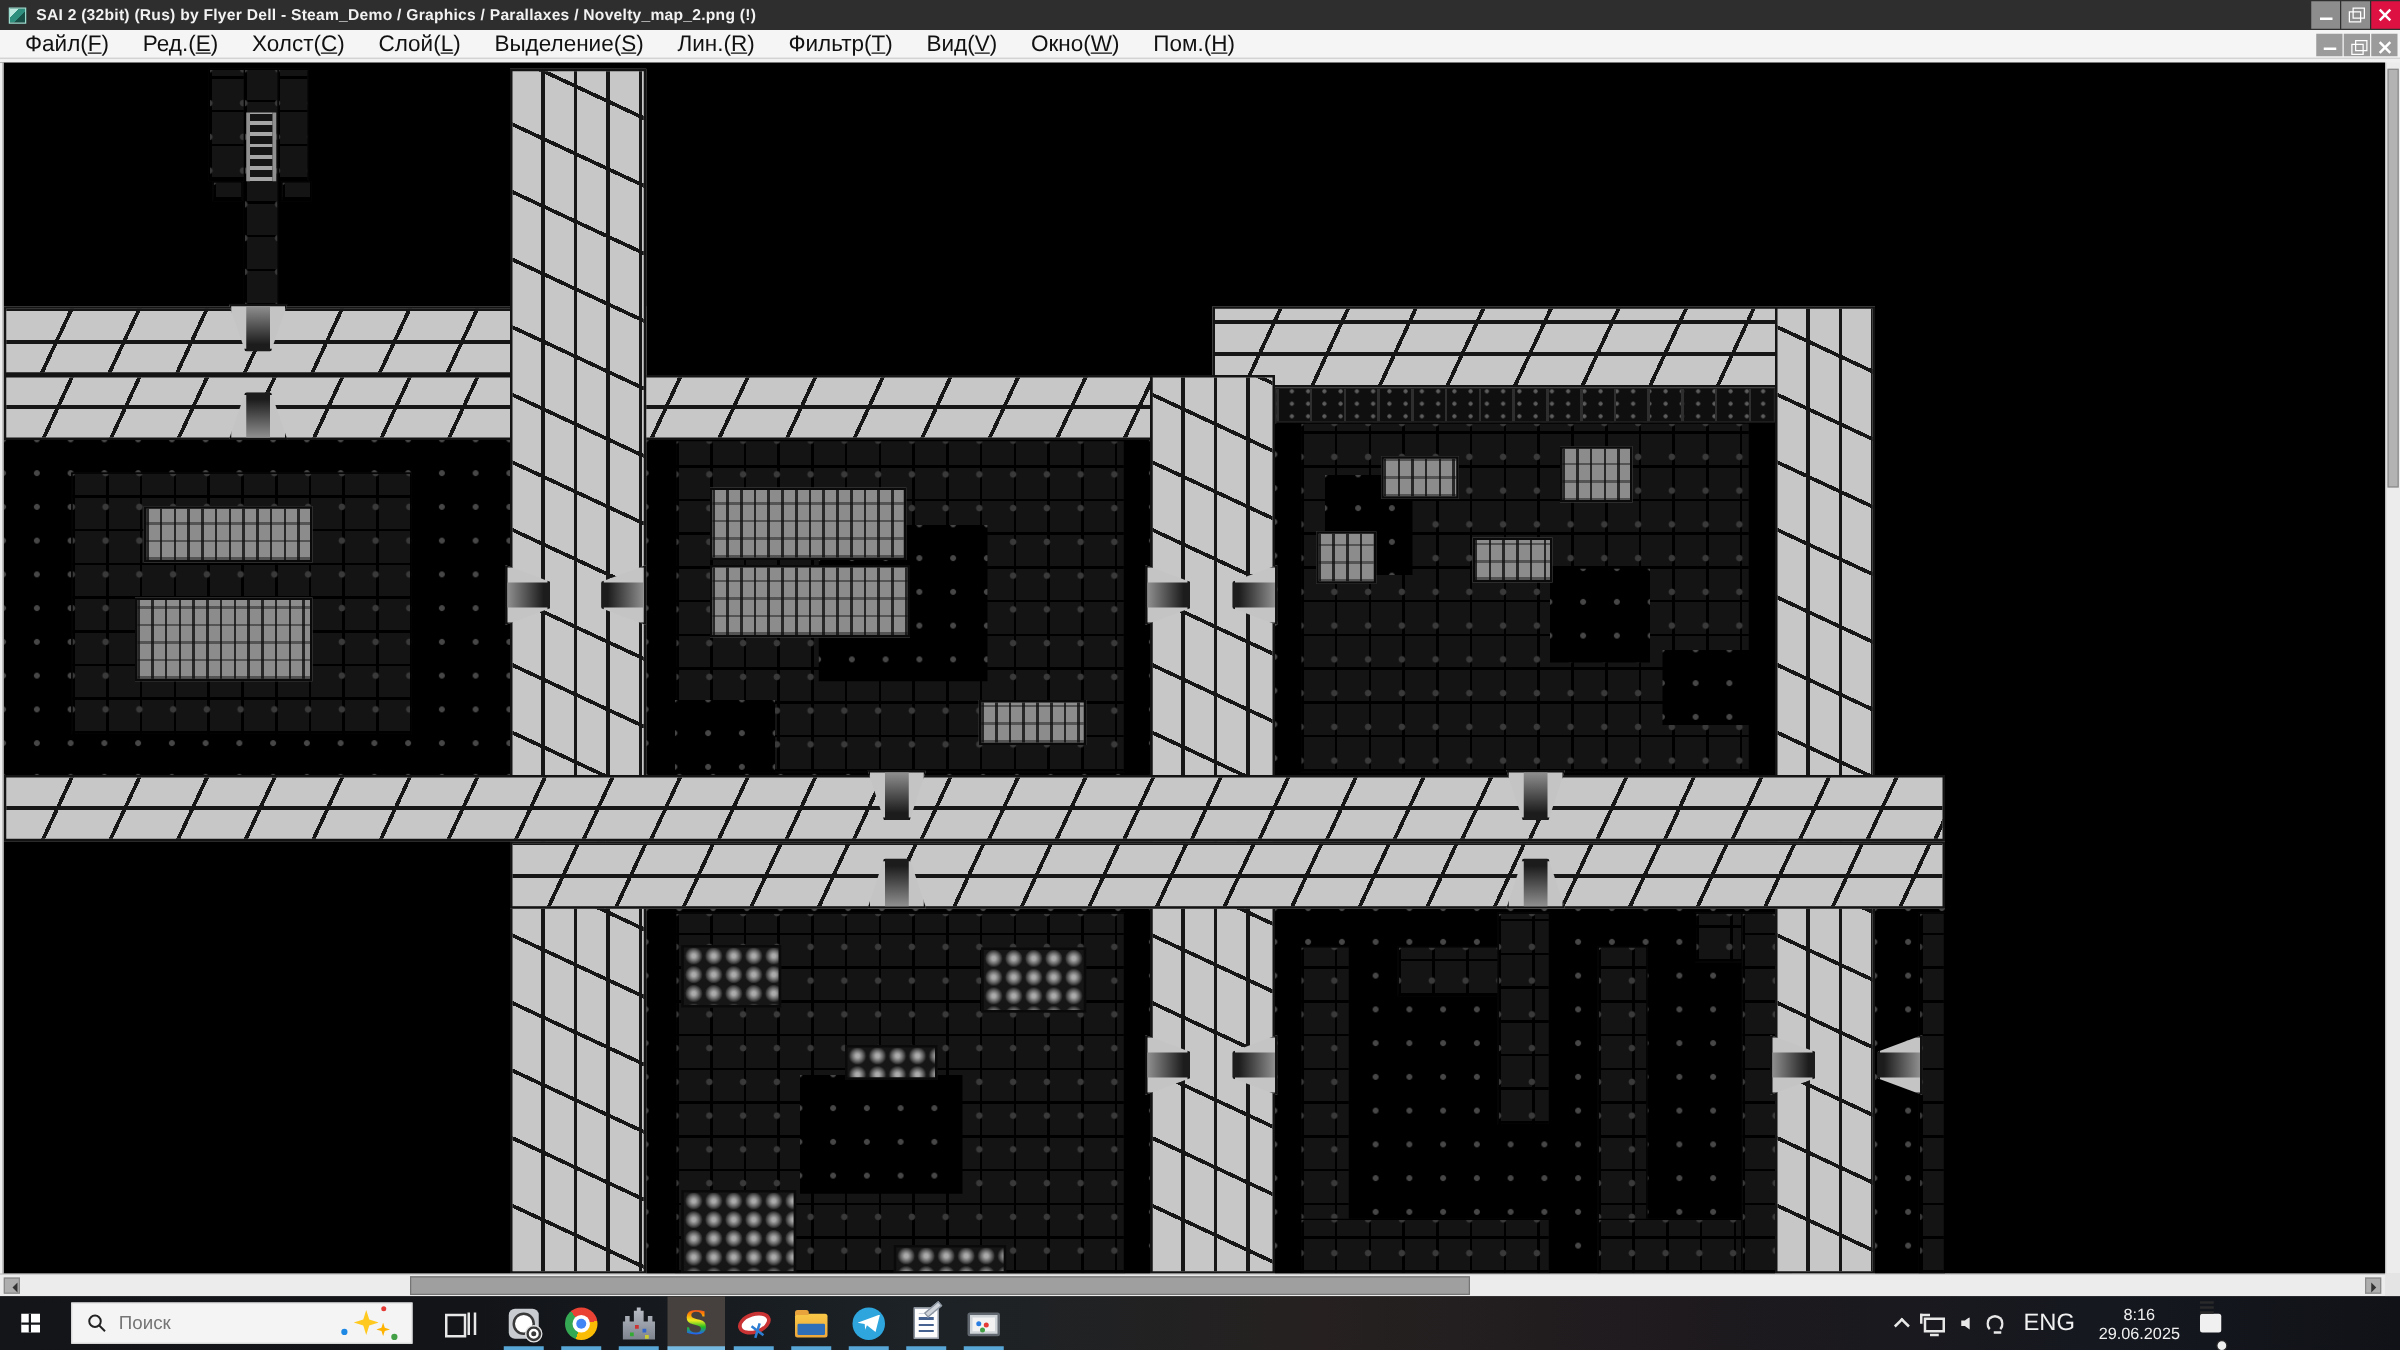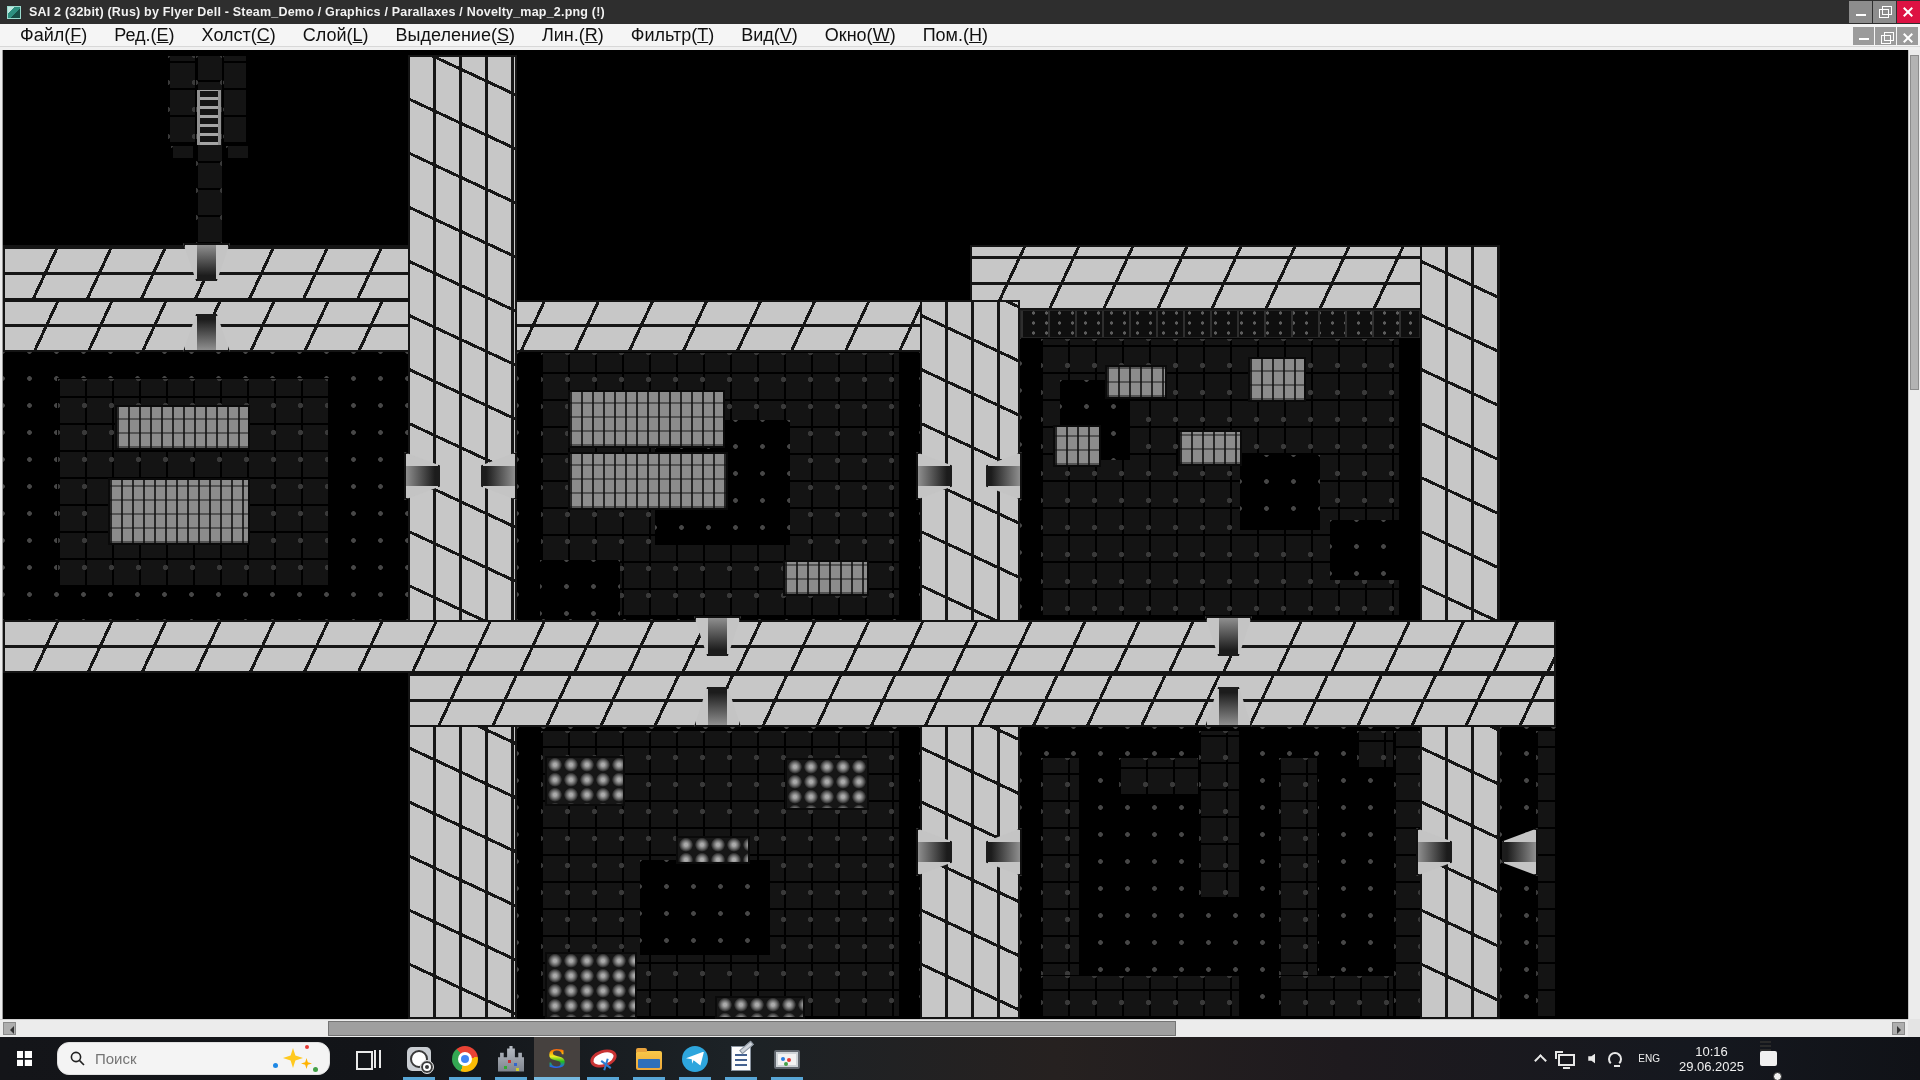--- a/index.html
+++ b/index.html
@@ -94,21 +94,21 @@
 
   
   .taskbar{position:absolute;left:0;top:1037px;width:1920px;height:43px;z-index:60;
     background:linear-gradient(90deg,#141519 0%,#121418 20%,#1c2226 38%,#262120 55%,#1e1a1e 70%,#15181f 88%,#101217 100%);
     display:flex;align-items:center}
   .start{width:48px;height:43px;display:flex;align-items:center;justify-content:center}
   .winlogo{width:15px;height:15px;background:
     linear-gradient(#15171b,#15171b) 50% 0/1.8px 15px no-repeat,
     linear-gradient(#15171b,#15171b) 0 50%/15px 1.8px no-repeat,#fff}
   .search{position:relative;width:273px;height:33px;background:#f4f4f4;border:1px solid #e0e0e0;
-    margin-left:9px;display:flex;align-items:center;border-radius:12px}
+    margin-left:9px;display:flex;align-items:center;border-radius:0}
   .search svg{margin:0 8px 0 12px}
   .search input{border:0;background:transparent;outline:none;font-size:15px;color:#3c3c3c;width:150px;
     font-family:"Liberation Sans",sans-serif}
   .sparkles{position:absolute;right:10px;top:2px;width:48px;height:28px}
   .spark{position:absolute;background:#ffc91f;clip-path:polygon(50% 0,62% 38%,100% 50%,62% 62%,50% 100%,38% 62%,0 50%,38% 38%)}
   .spark.big{width:20px;height:20px;left:12px;top:3px}
   .spark.small{width:11px;height:11px;left:30px;top:13px;background:#ffb300}
   .sdot{position:absolute;border-radius:50%}
   .sdot.blue{width:5px;height:5px;background:#1e88e5;left:2px;top:18px}
   .sdot.red{width:4px;height:4px;background:#e53935;left:34px;top:0}
@@ -163,21 +163,21 @@
   .tray{margin-left:auto;display:flex;align-items:center;height:43px;padding-right:140px;gap:7px}
   .tray-item{position:relative;display:flex;align-items:center;justify-content:center;height:43px;padding:0 3px}
   .chev{width:9px;height:9px;border-left:2px solid #e8e8e8;border-top:2px solid #e8e8e8;transform:rotate(45deg);margin-top:4px}
   .net{width:17px;height:12px;border:2px solid #e8e8e8;position:relative;margin-top:2px}
   .net::before{content:"";position:absolute;left:-5px;top:-5px;width:6px;height:6px;border-left:2px solid #e8e8e8;border-top:2px solid #e8e8e8}
   .net::after{content:"";position:absolute;left:3px;bottom:-5px;width:7px;height:2px;background:#e8e8e8;box-shadow:0 0 0 0 #e8e8e8}
   .spk{width:7px;height:10px;background:#e8e8e8;clip-path:polygon(0 28%,45% 28%,100% 0,100% 100%,45% 72%,0 72%)}
   .spk::after{content:"";position:absolute;left:12px;top:13px;width:8px;height:16px;border:2px solid #e8e8e8;border-left:none;border-radius:0 10px 10px 0}
   .tab{width:14px;height:14px;border:2px solid #e8e8e8;border-radius:50%;border-bottom-color:transparent}
   .tab::after{content:"";position:absolute;left:9px;bottom:13px;width:6px;height:2px;background:#e8e8e8}
-  .lang{color:#f0f0f0;font-size:10px;padding:0 6px}
+  .lang{color:#f0f0f0;font-size:19px;padding:0 6px}
   .clockblk{color:#f0f0f0;font-size:13px;text-align:center;line-height:15px;padding:0 6px;white-space:nowrap}
   .notif{width:17px;height:15px;background:#f0f0f0;border-radius:2px}
   .notif::before{content:"";position:absolute;left:3px;top:4px;width:11px;height:2px;background:#2a2a2a;box-shadow:0 4px 0 #2a2a2a,0 8px 0 #2a2a2a}
   .notif::after{content:"";position:absolute;right:-2px;bottom:-1px;width:7px;height:7px;border-radius:50%;background:#f0f0f0;border:1.5px solid #2a2a2a}
 </style>
 </head>
 <body>
 
 <div class="titlebar">
   <div class="app-ico"></div>
@@ -357,21 +357,21 @@
       </div>
     <div class="tray-item">
         <div class="spk"></div>
       </div>
     <div class="tray-item">
         <div class="tab"></div>
       </div>
     <div class="tray-item lang">ENG</div>
     <div class="tray-item clockblk">
       <div>
-          <div>10:16</div>
+          <div>8:16</div>
       <div>29.06.2025</div>
         </div>
     </div>
     <div class="tray-item">
         <div class="notif"></div>
       </div>
   </div>
 </div>
 
 </body></html>

